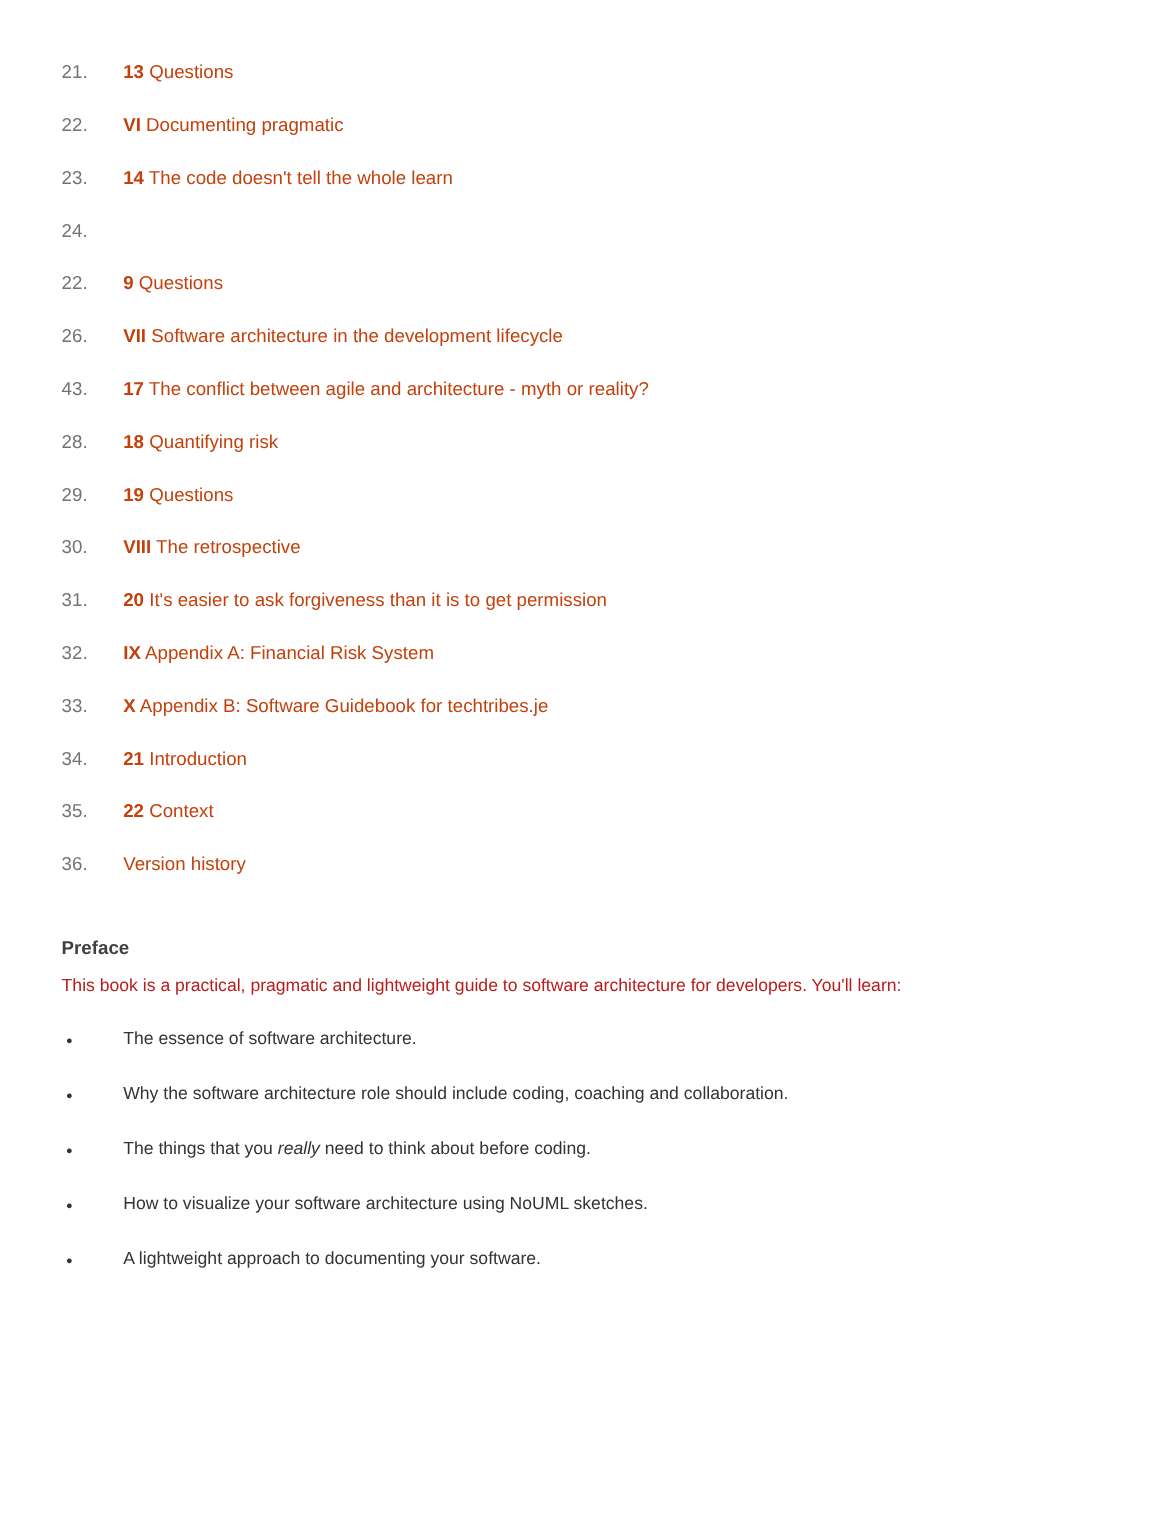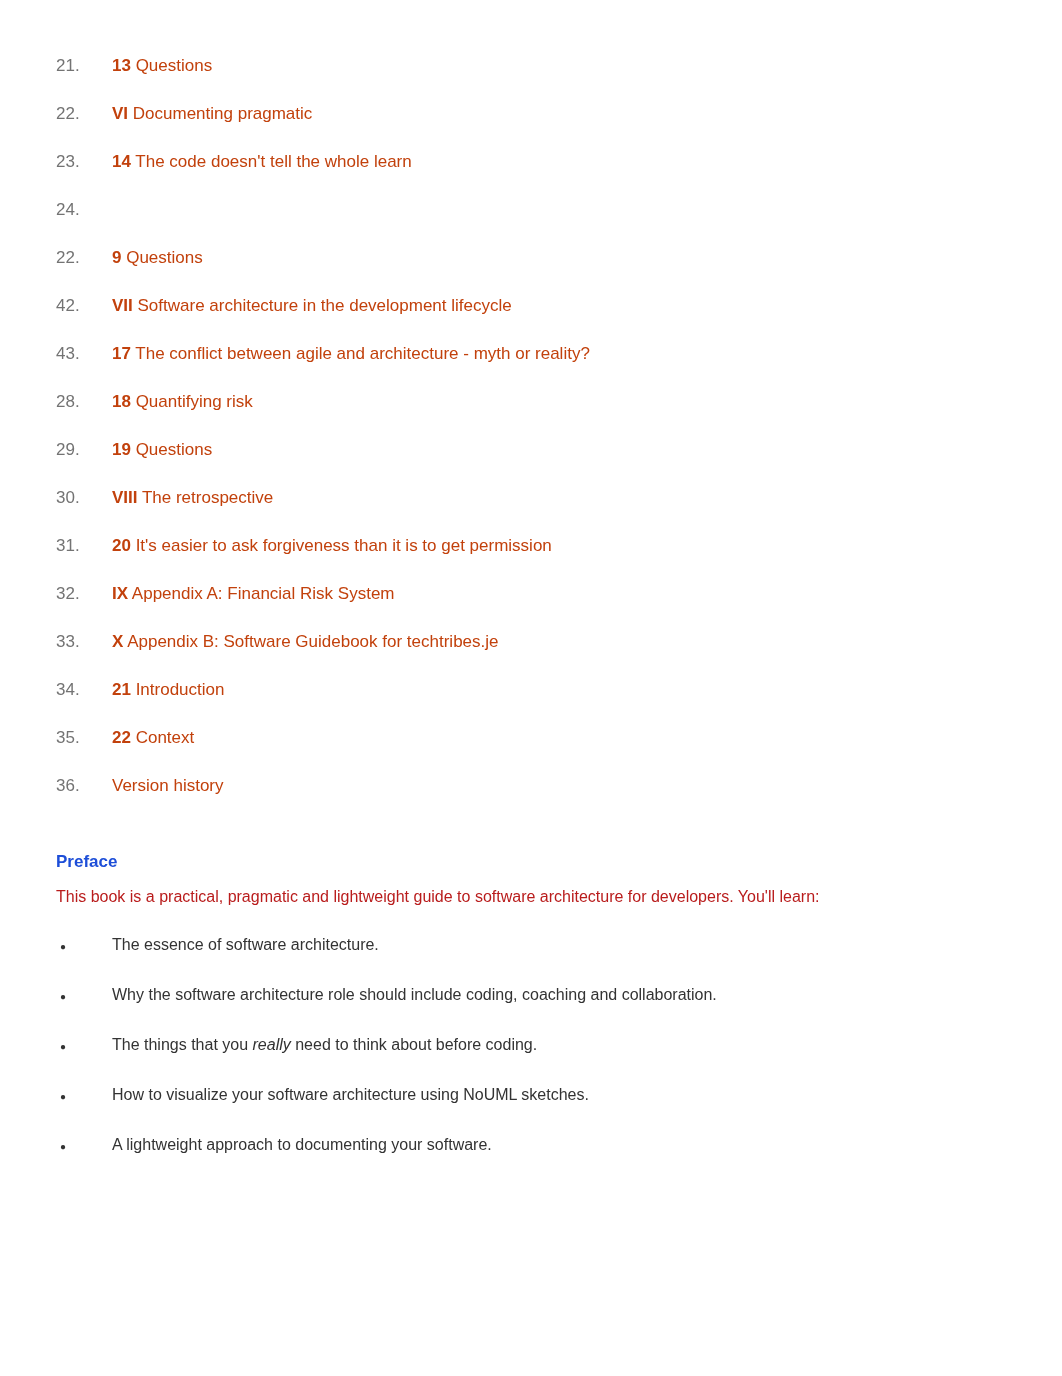--- a/index.html
+++ b/index.html
@@ -33,21 +33,21 @@
       color: #c2410c;
       text-decoration: none;
       cursor: pointer;
     }
     .toc-prefix {
       font-weight: 700;
     }
     .section-heading {
       font-size: 17px;
       font-weight: 700;
-      color: #1d4ed8;
+      color: #404040;
       margin-bottom: 14px;
     }
     .section-intro {
       font-size: 16px;
       color: #b91c1c;
       margin-bottom: 28px;
       line-height: 1.4;
     }
     .bullet-list {
       list-style: none;
@@ -86,21 +86,21 @@
       <a class="toc-link"><span class="toc-prefix">14</span><span> The code doesn't tell the whole learn</span></a>
     </li>
     <li class="toc-item">
       <span class="toc-num">24.</span>
     </li>
     <li class="toc-item">
       <span class="toc-num">22.</span>
       <a class="toc-link"><span class="toc-prefix">9</span><span> Questions</span></a>
     </li>
     <li class="toc-item">
-      <span class="toc-num">42.</span>
+      <span class="toc-num">26.</span>
       <a class="toc-link"><span class="toc-prefix">VII</span><span> Software architecture in the development lifecycle</span></a>
     </li>
     <li class="toc-item">
       <span class="toc-num">43.</span>
       <a class="toc-link"><span class="toc-prefix">17</span><span> The conflict between agile and architecture - myth or reality?</span></a>
     </li>
     <li class="toc-item">
       <span class="toc-num">28.</span>
       <a class="toc-link"><span class="toc-prefix">18</span><span> Quantifying risk</span></a>
     </li>

